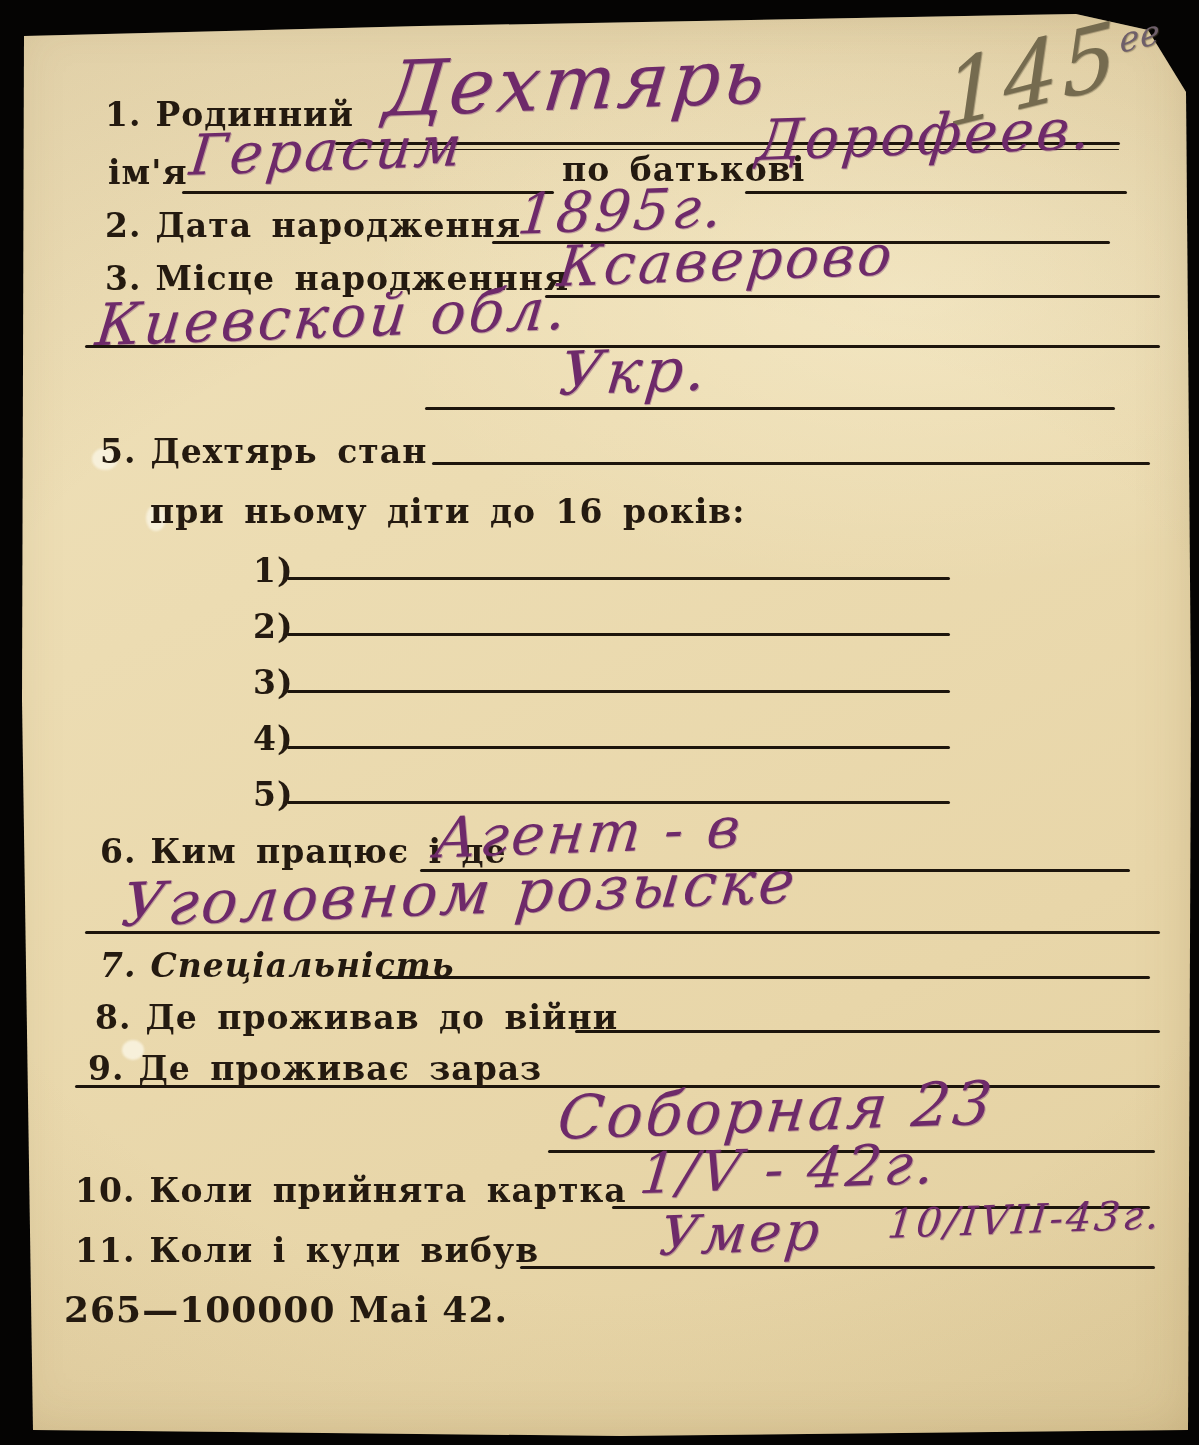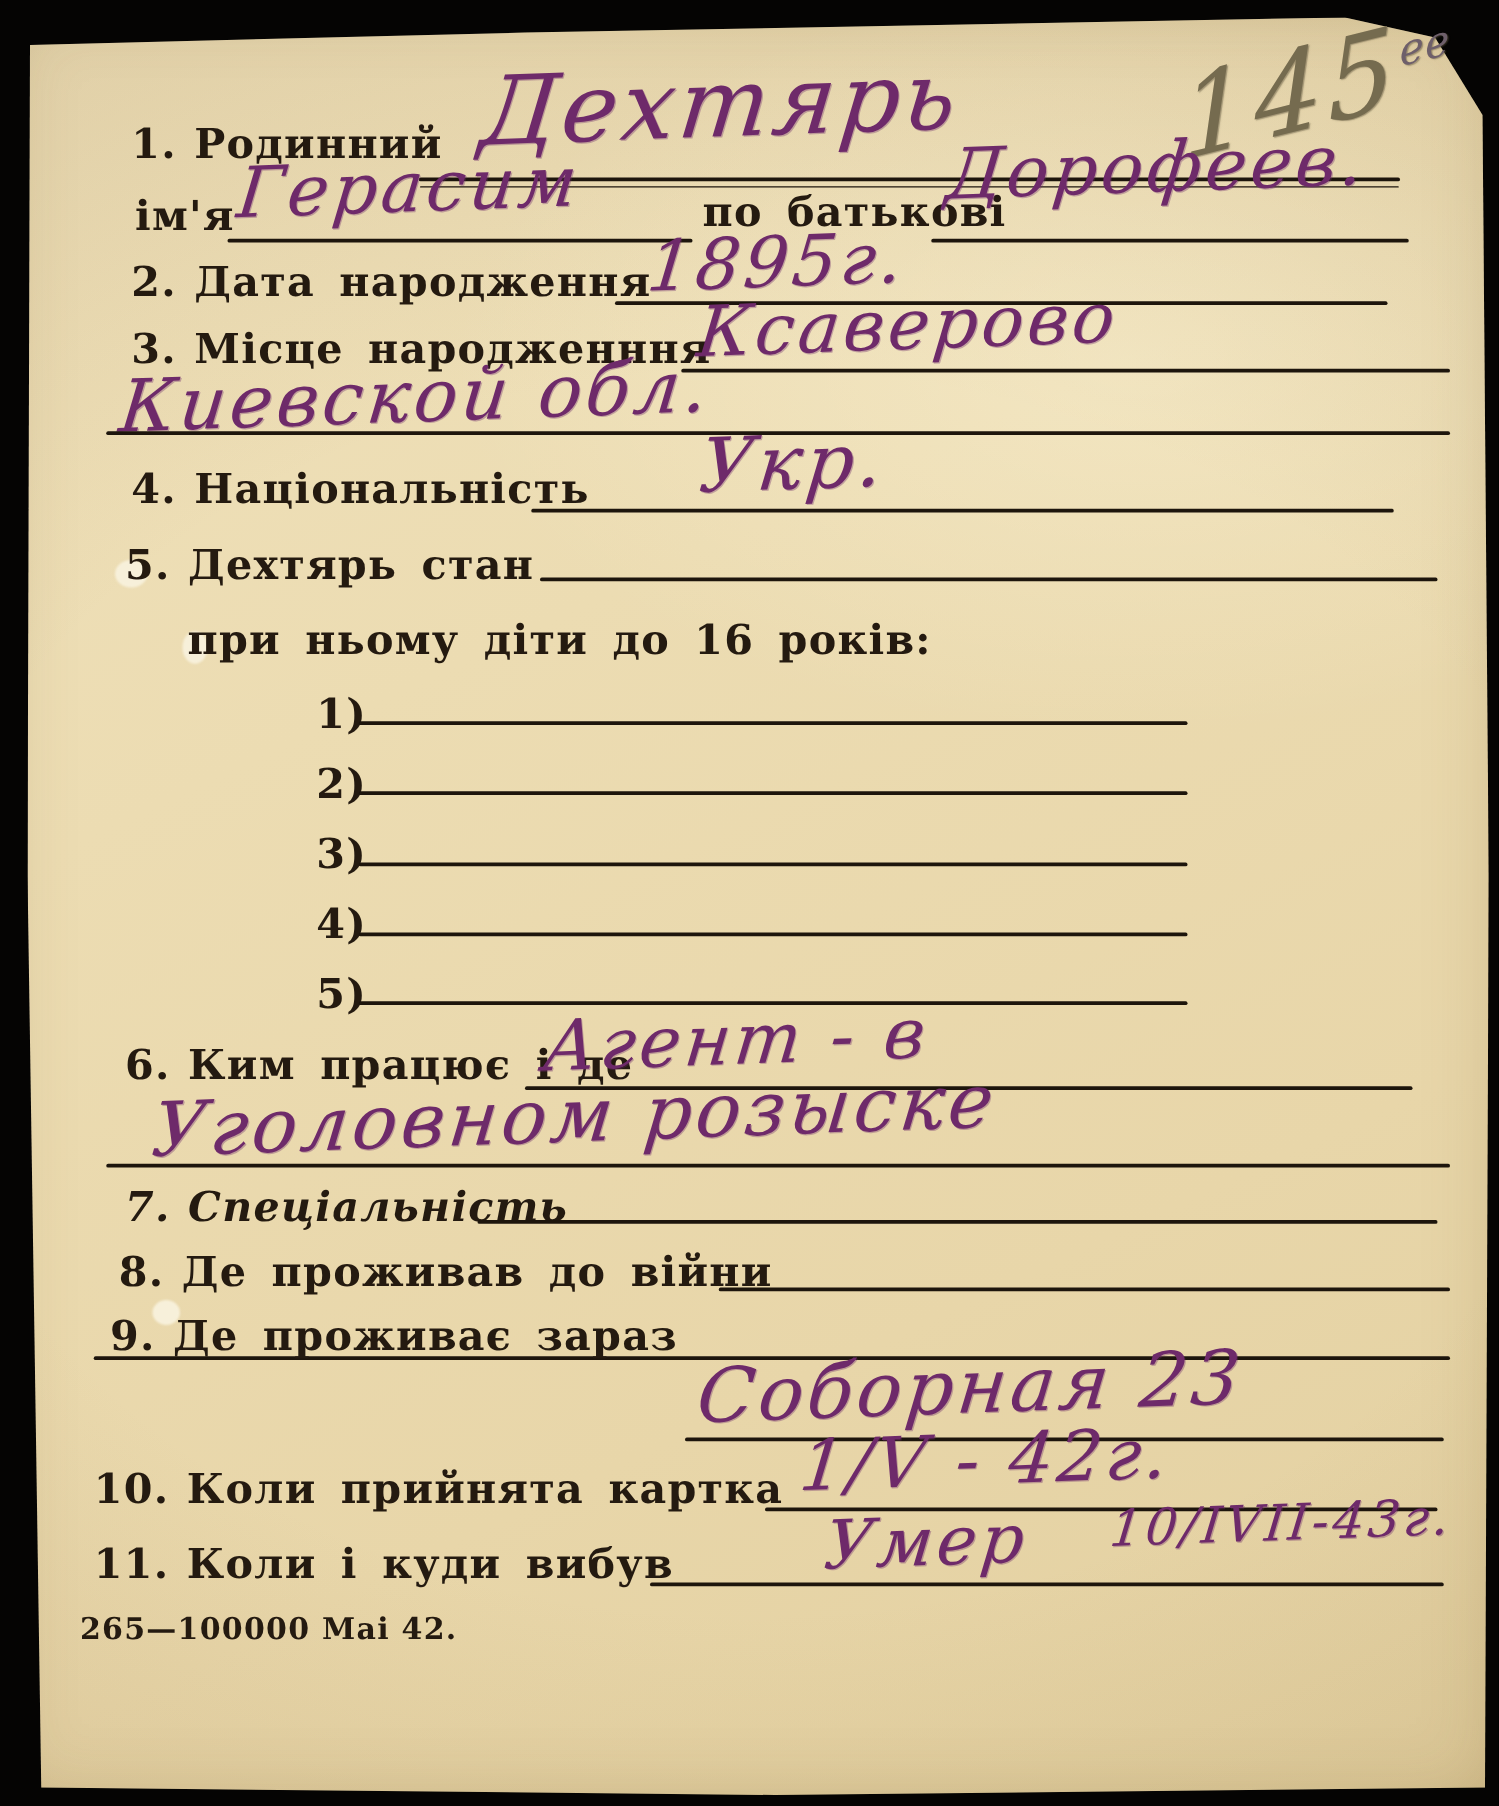--- a/index.html
+++ b/index.html
@@ -20,21 +20,21 @@
   .rule{position:absolute;height:3px;background:#1d150c;border-radius:2px;}
   .rule.double{box-shadow:0 6px 0 -1px #1d150c;}
   .hw{position:absolute;color:#6e2a6a;font-style:italic;white-space:nowrap;
       font-family:"DejaVu Serif",serif;letter-spacing:3px;
       transform:rotate(-2deg) skewX(-8deg);text-shadow:1px 1px 0 rgba(110,42,106,.35);}
   .pencil{position:absolute;left:942px;top:18px;color:#756b4f;font-style:italic;
           font-size:88px;letter-spacing:4px;transform:rotate(-14deg) skewX(-12deg);
           text-shadow:1px 1px 1px rgba(90,80,55,.5);font-family:"DejaVu Serif",serif;}
   .pencil sup{font-size:34px;color:#6e5f6a;letter-spacing:1px;}
   .footer-print{position:absolute;left:64px;top:1288px;color:#241a10;font-weight:700;
-                font-size:24px;letter-spacing:1px;white-space:nowrap;}
+                font-size:36px;letter-spacing:1px;white-space:nowrap;}
 </style>
 </head>
 <body>
 
 <div class="stage">
   <div class="paper"></div>
 
   <div class="spot" style="left:92px;top:448px;width:26px;height:22px;"></div>
   <div class="spot" style="left:146px;top:505px;width:20px;height:26px;"></div>
   <div class="spot" style="left:122px;top:1040px;width:22px;height:20px;"></div>
@@ -67,23 +67,20 @@
   <div class="rule" style="left:492px;top:241px;width:618px;"></div>
 
   <div class="print" style="left:105px;top:259px;">
     <span class="num">3.</span><span>Місце народженння</span>
   </div>
   <div class="hw" style="left:558px;top:228px;font-size:56px;">Ксаверово</div>
   <div class="rule" style="left:545px;top:295px;width:615px;"></div>
   <div class="hw" style="left:96px;top:283px;font-size:58px;">Киевской обл.</div>
   <div class="rule" style="left:85px;top:345px;width:1075px;"></div>
 
-  <div class="print" style="left:105px;top:371px;">
-    <span class="num">4.</span><span>Національність</span>
-  </div>
   <div class="hw" style="left:560px;top:336px;font-size:60px;">Укр.</div>
   <div class="rule" style="left:425px;top:407px;width:690px;"></div>
 
   <div class="print" style="left:100px;top:432px;">
     <span class="num">5.</span><span>Дехтярь стан</span>
   </div>
   <div class="rule" style="left:432px;top:462px;width:718px;"></div>
   <div class="print" style="left:150px;top:492px;font-weight:700;">при ньому діти до 16 років:</div>
 
   <div class="print" style="left:253px;top:551px;">1)</div>

